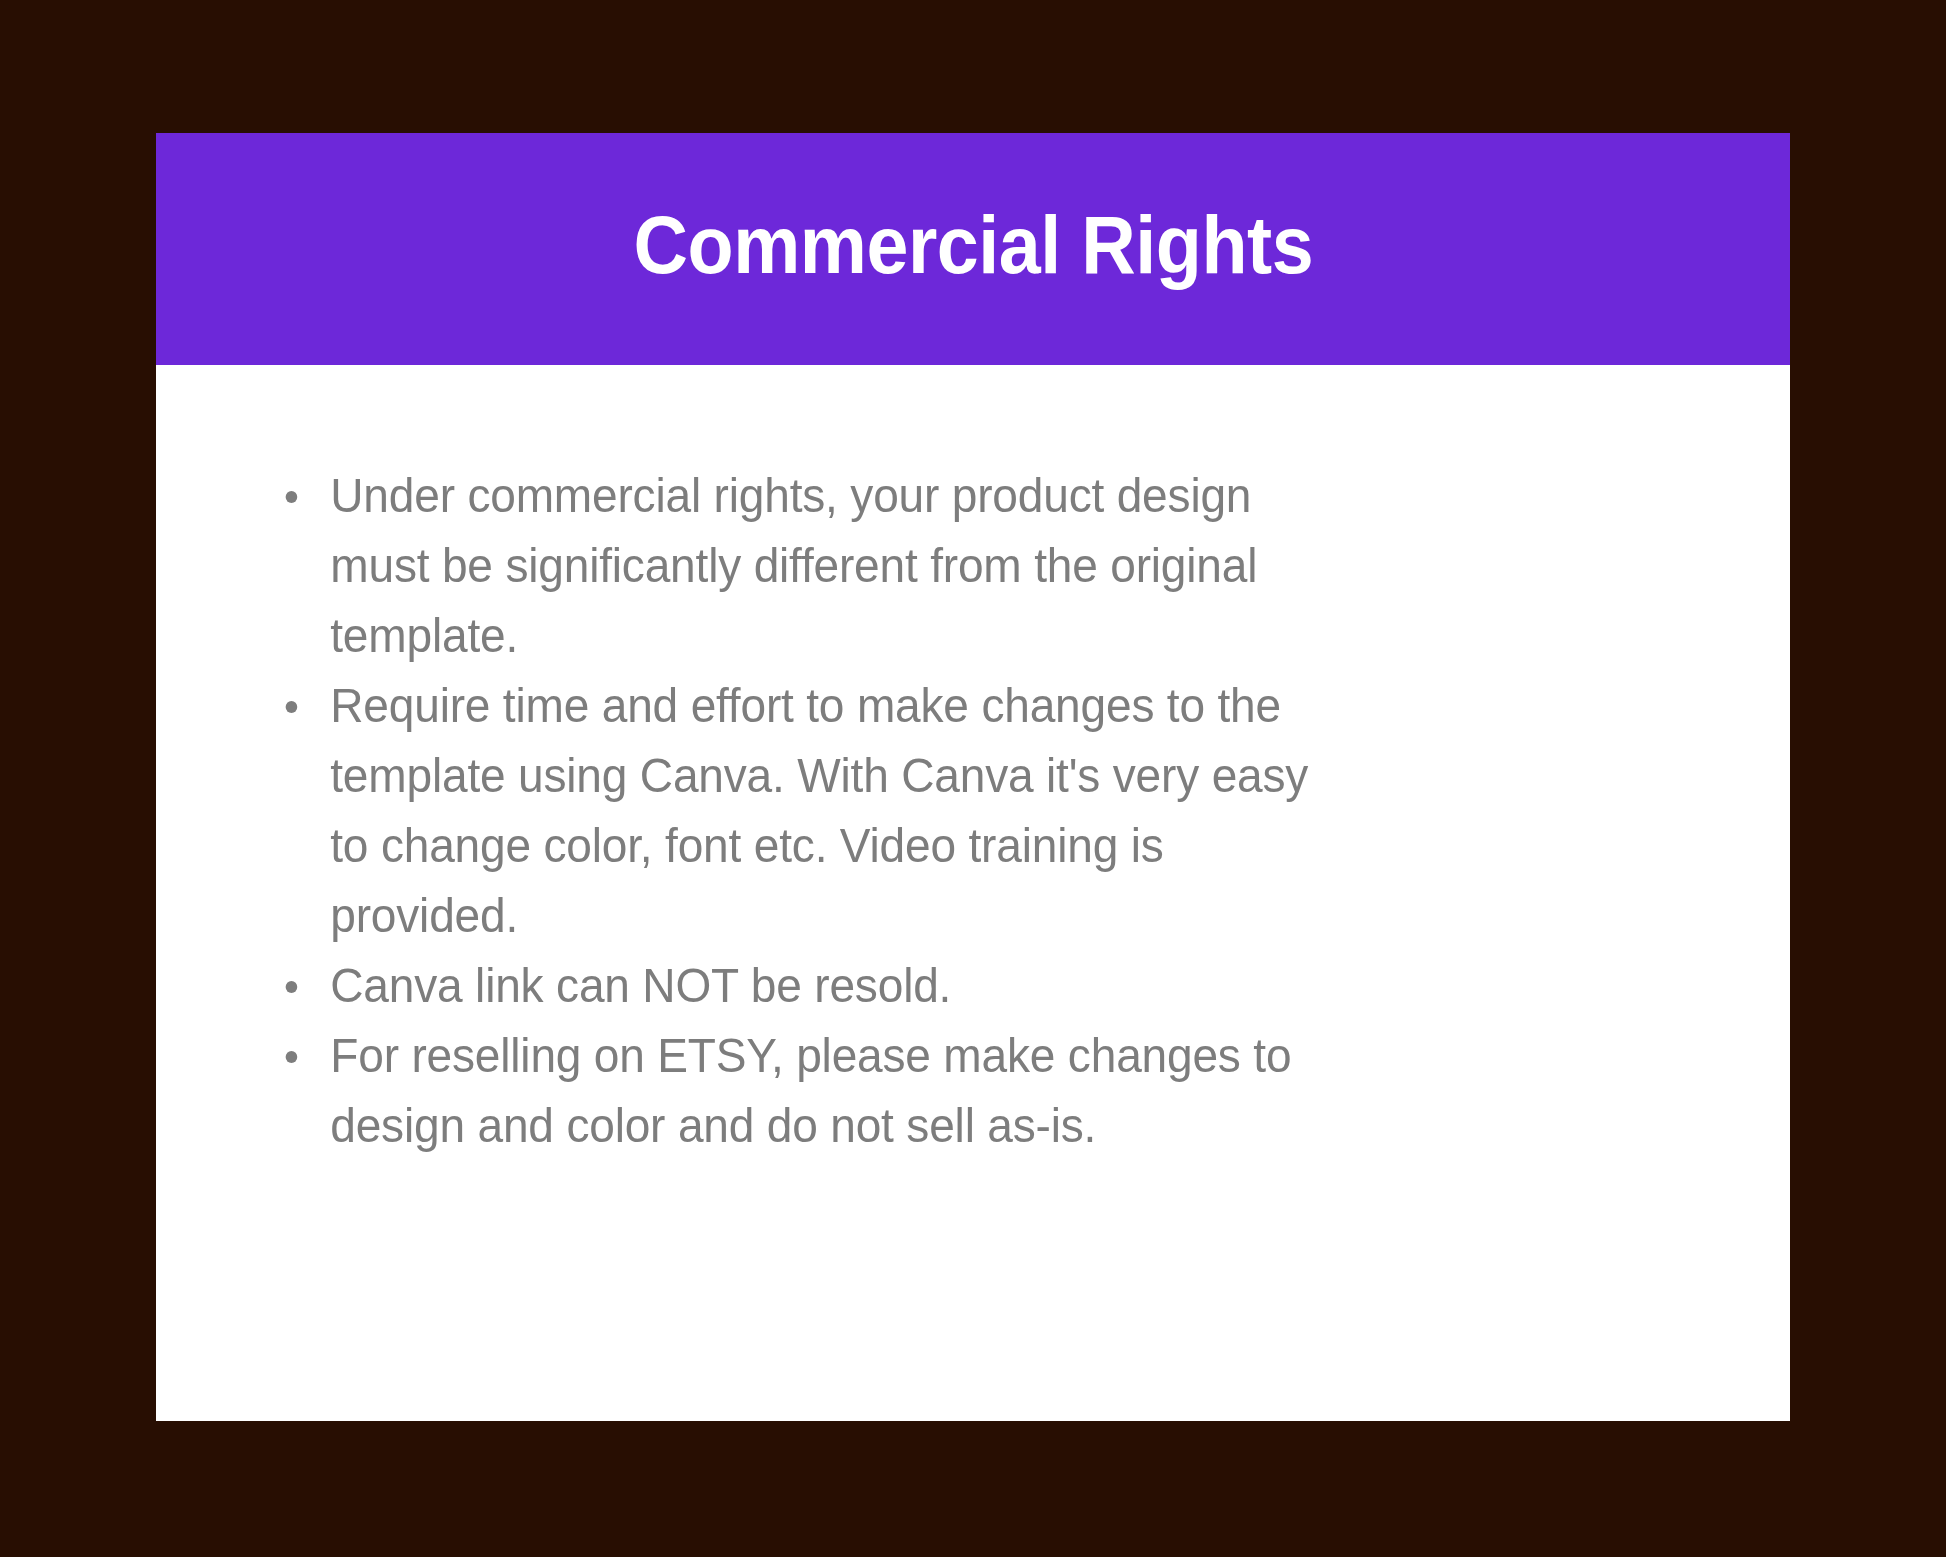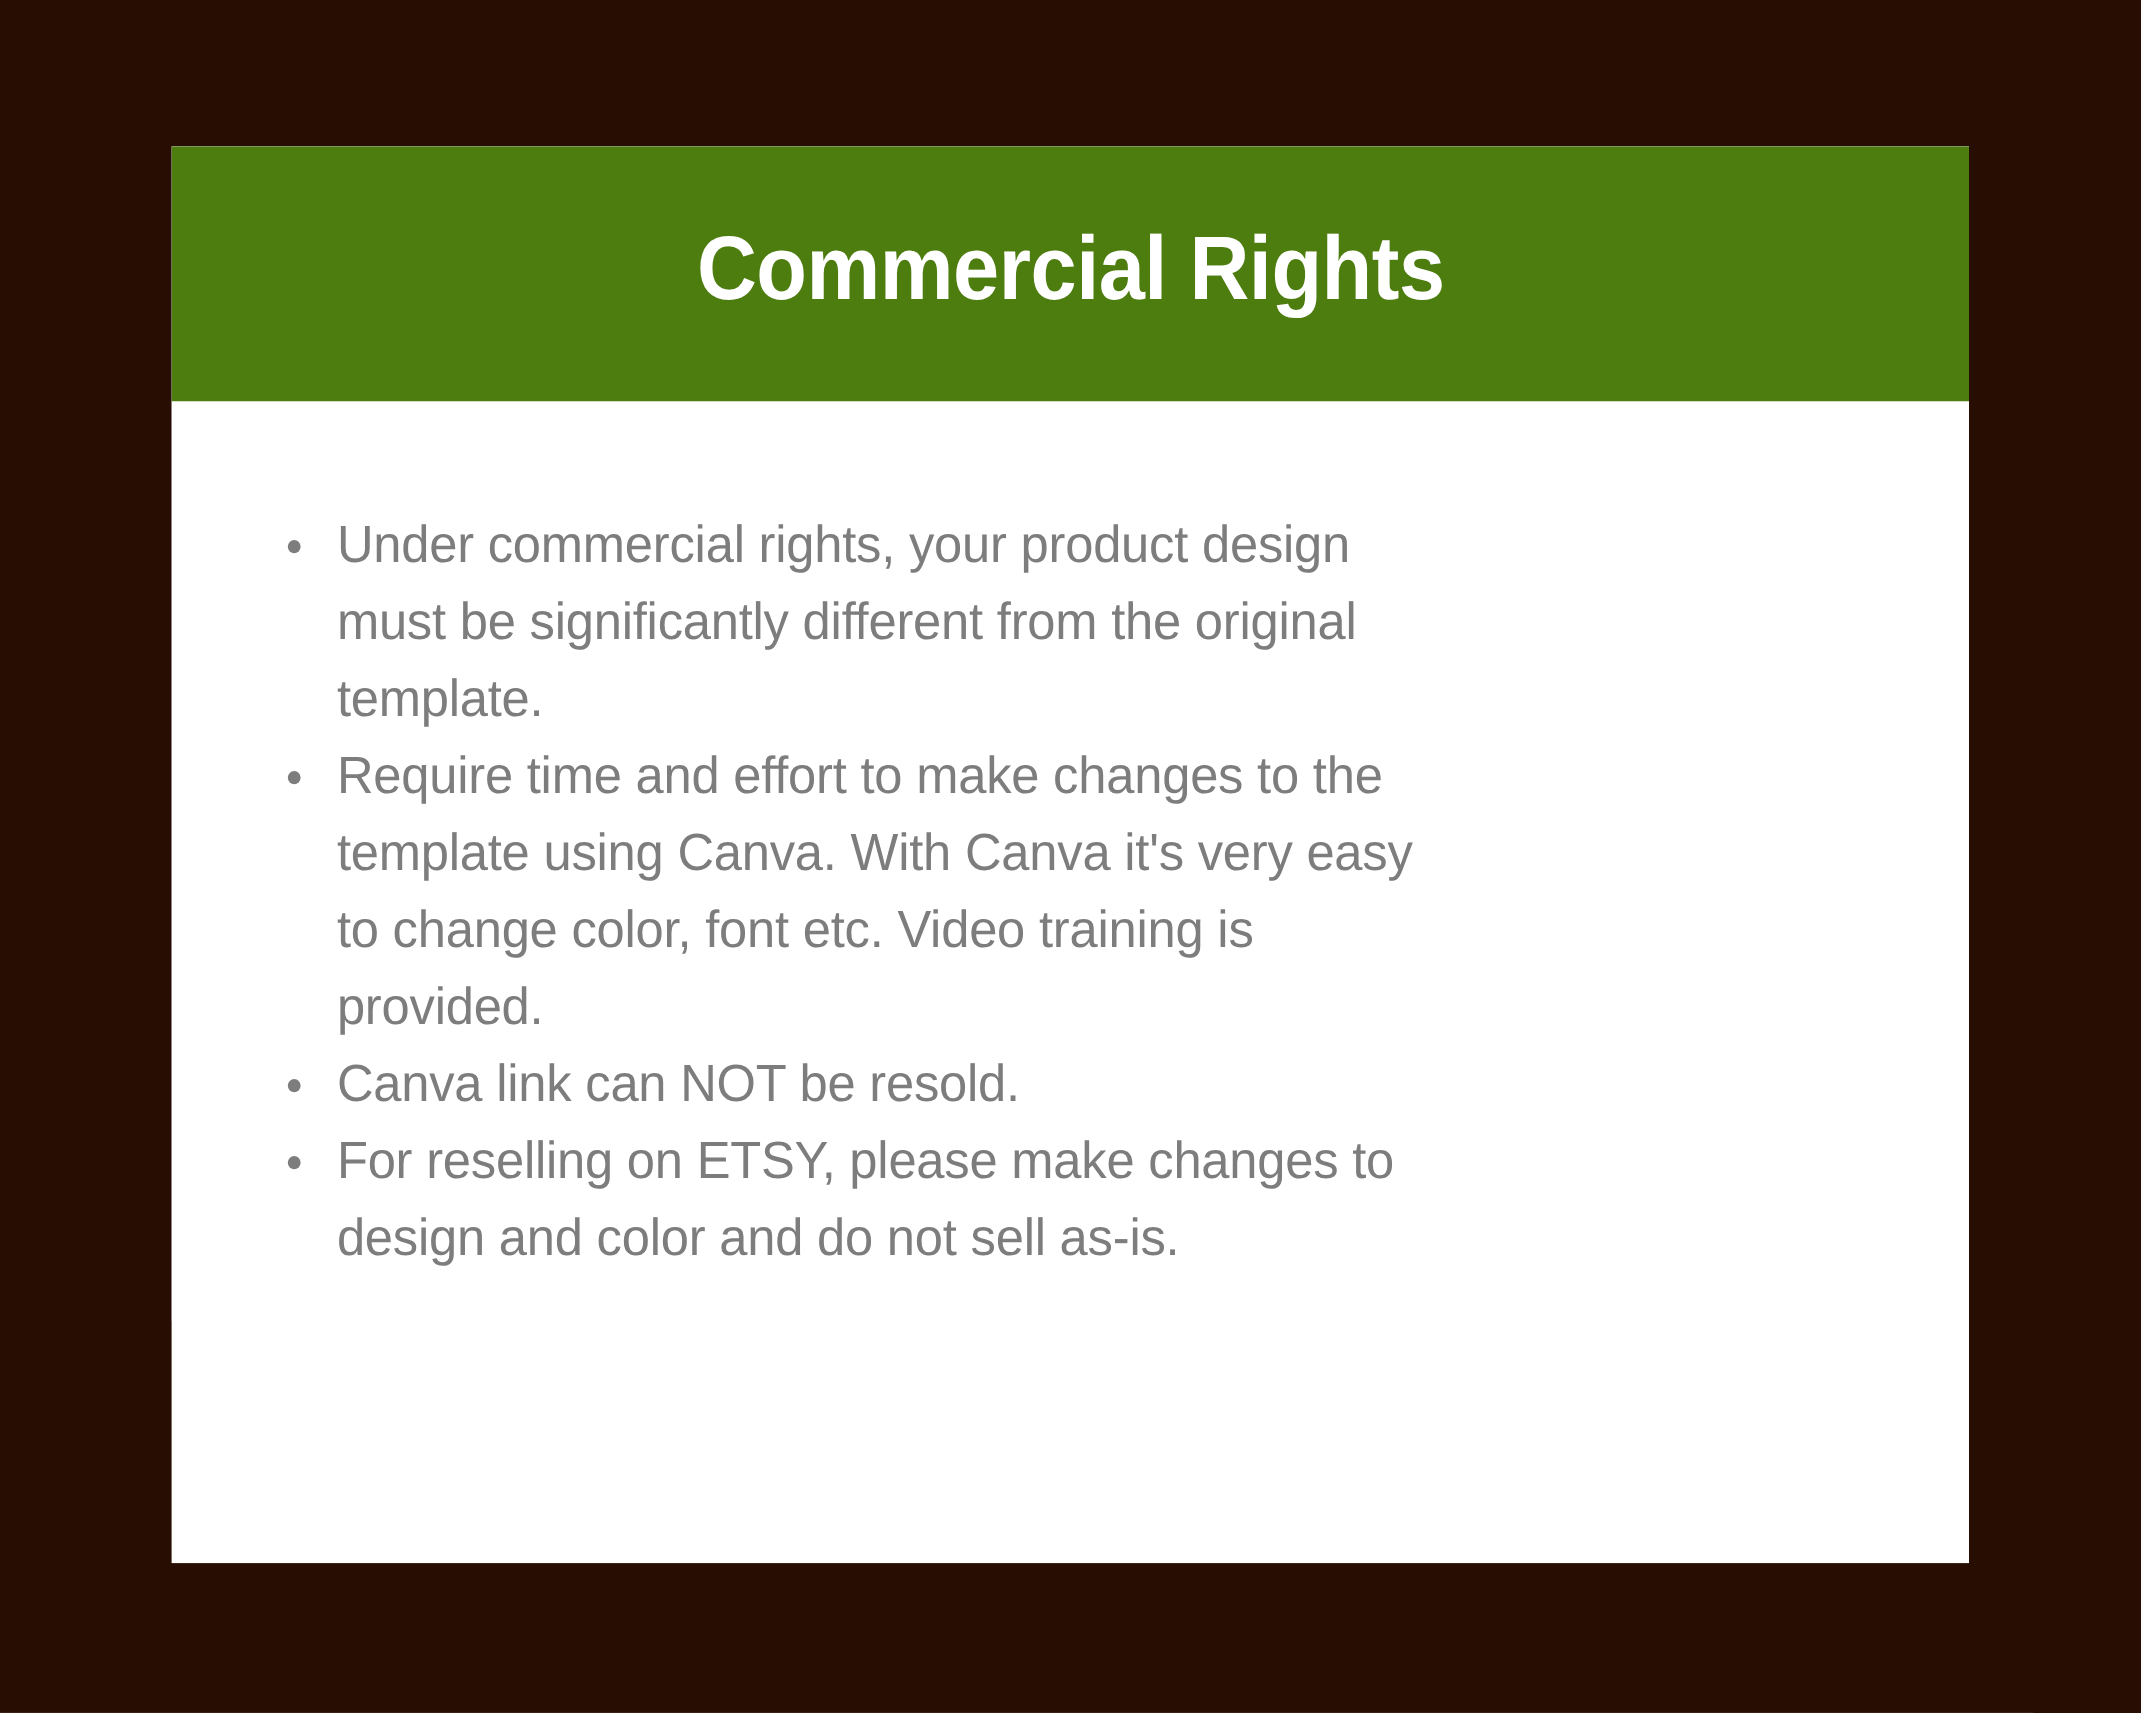--- a/index.html
+++ b/index.html
@@ -27,21 +27,21 @@
     top: 133px;
     width: 1634px;
     height: 1288px;
     background: #ffffff;
     overflow: hidden;
     box-sizing: border-box;
   }
 
   .card-header {
     height: 232px;
-    background: #4d7c0f;
+    background: #6d28d9;
     display: flex;
     align-items: center;
     justify-content: center;
     box-sizing: border-box;
     padding-bottom: 8px;
   }
 
   .card-title {
     color: #ffffff;
     font-family: "Liberation Sans", sans-serif;
@@ -50,21 +50,21 @@
     line-height: 1.05;
     letter-spacing: -0.5px;
     transform: scaleX(0.92);
     transform-origin: center center;
     white-space: nowrap;
     text-align: center;
   }
 
   .card-body {
     background: #ffffff;
-    padding: 96px 150px 40px 94px;
+    padding: 96px 150px 40px 118px;
     box-sizing: border-box;
   }
 
   .bullet-list {
     margin: 0;
     padding: 0;
     list-style: none;
   }
 
   .bullet-item {

